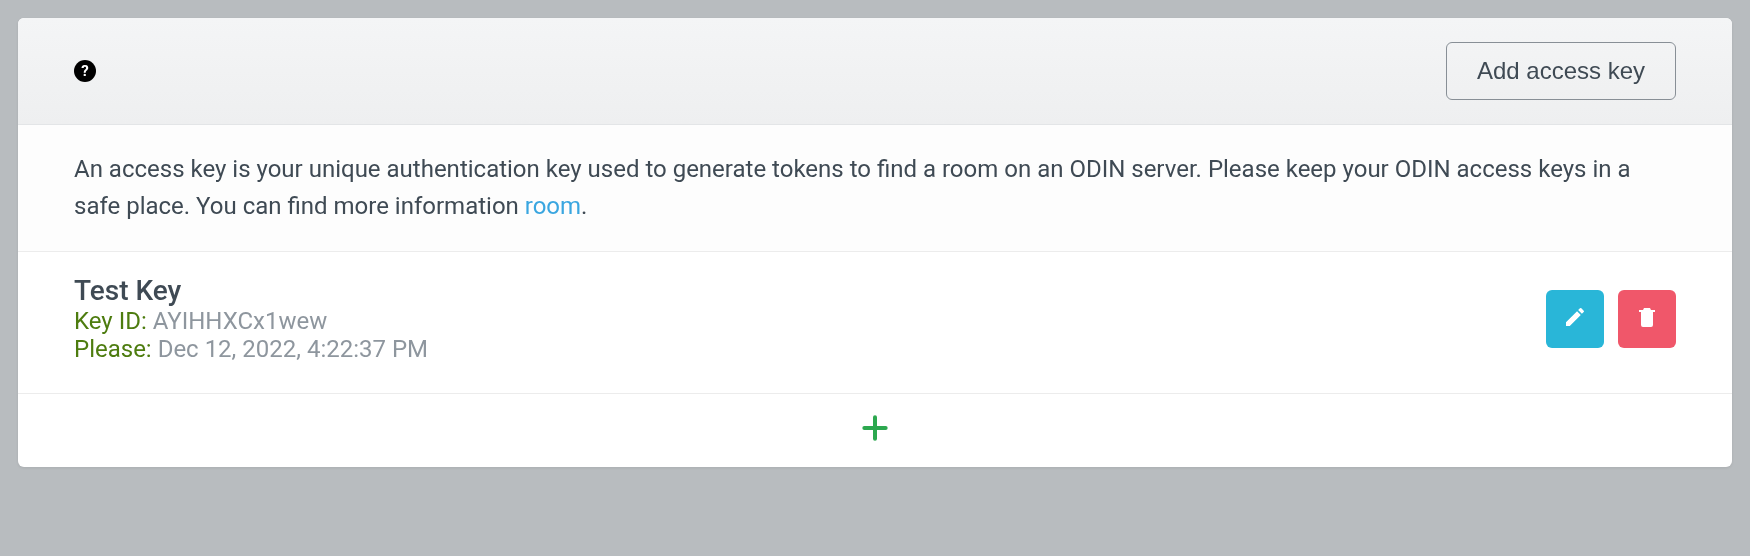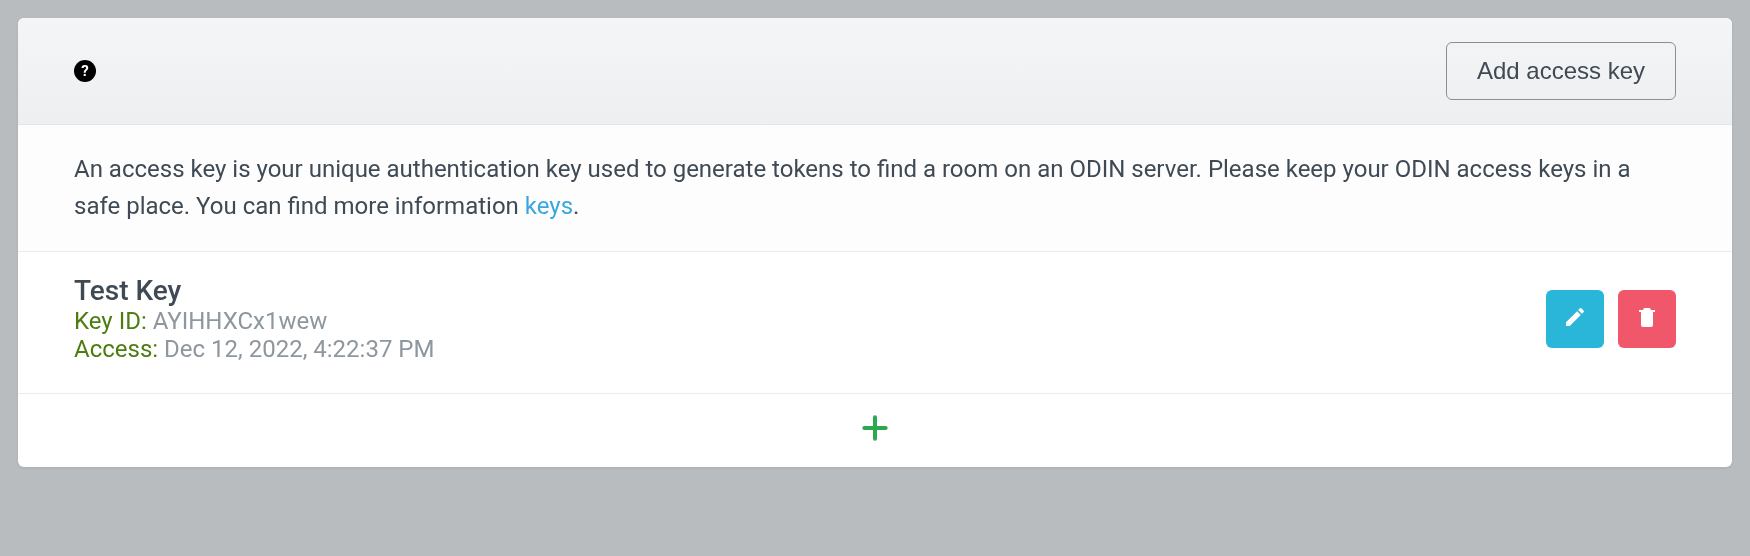--- a/index.html
+++ b/index.html
@@ -148,32 +148,32 @@
 
 <div class="card">
   <div class="card-header">
     <div class="header-left">
       <span class="help-icon">?</span>
     </div>
     <button class="add-btn">Add access key</button>
   </div>
 
   <div class="description">
-    <span>An access key is your unique authentication key used to generate tokens to find a room on an ODIN server. Please keep your ODIN access keys in a safe place. You can find more information </span><a href="#">keys</a><span>.</span>
+    <span>An access key is your unique authentication key used to generate tokens to find a room on an ODIN server. Please keep your ODIN access keys in a safe place. You can find more information </span><a href="#">room</a><span>.</span>
   </div>
 
   <div class="key-row">
     <div class="key-info">
       <div class="key-name">Test Key</div>
       <div class="key-line">
         <span class="label">Key ID:</span>
         <span>AYIHHXCx1wew</span>
       </div>
       <div class="key-line">
-        <span class="label">Access:</span>
+        <span class="label">Please:</span>
         <span>Dec 12, 2022, 4:22:37 PM</span>
       </div>
     </div>
     <div class="key-actions">
       <button class="icon-btn edit">
         <span>
           <svg viewBox="0 0 24 24">
               <path d="M3 17.25V21h3.75l11.06-11.06-3.75-3.75L3 17.25zM20.71 7.04a1 1 0 0 0 0-1.41l-2.34-2.34a1 1 0 0 0-1.41 0l-1.83 1.83 3.75 3.75 1.83-1.83z"></path>
             </svg>
         </span>

